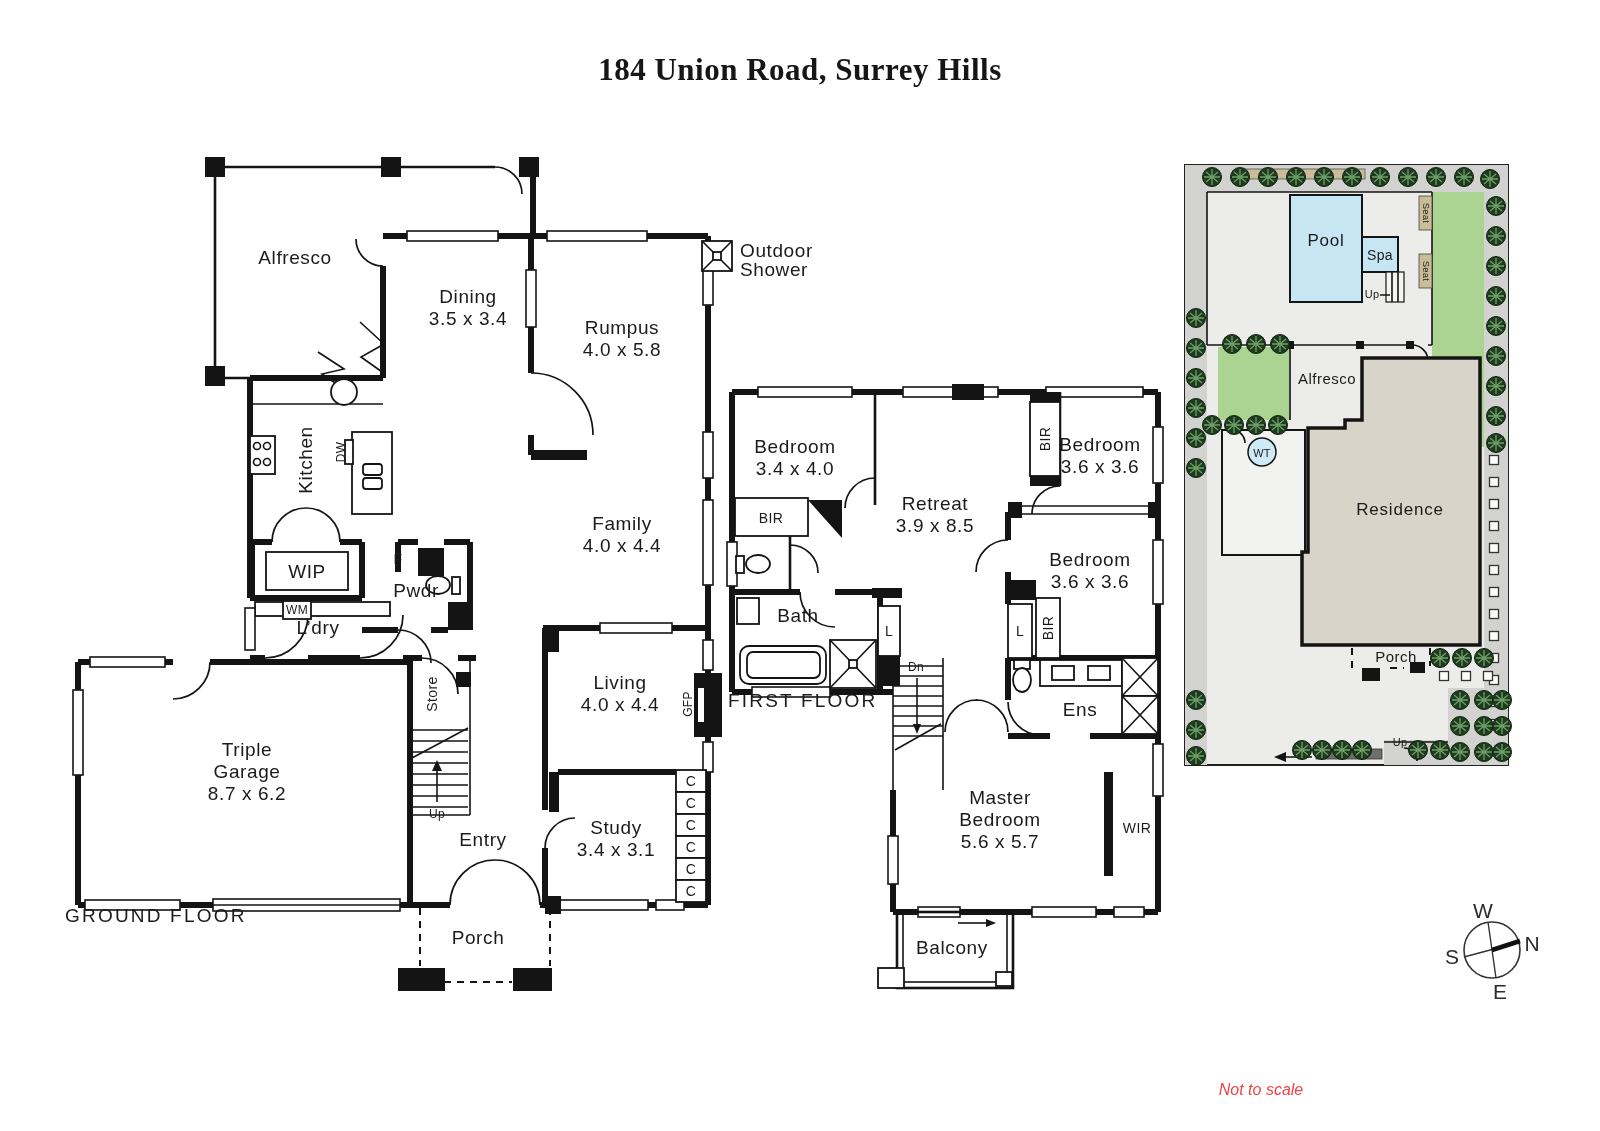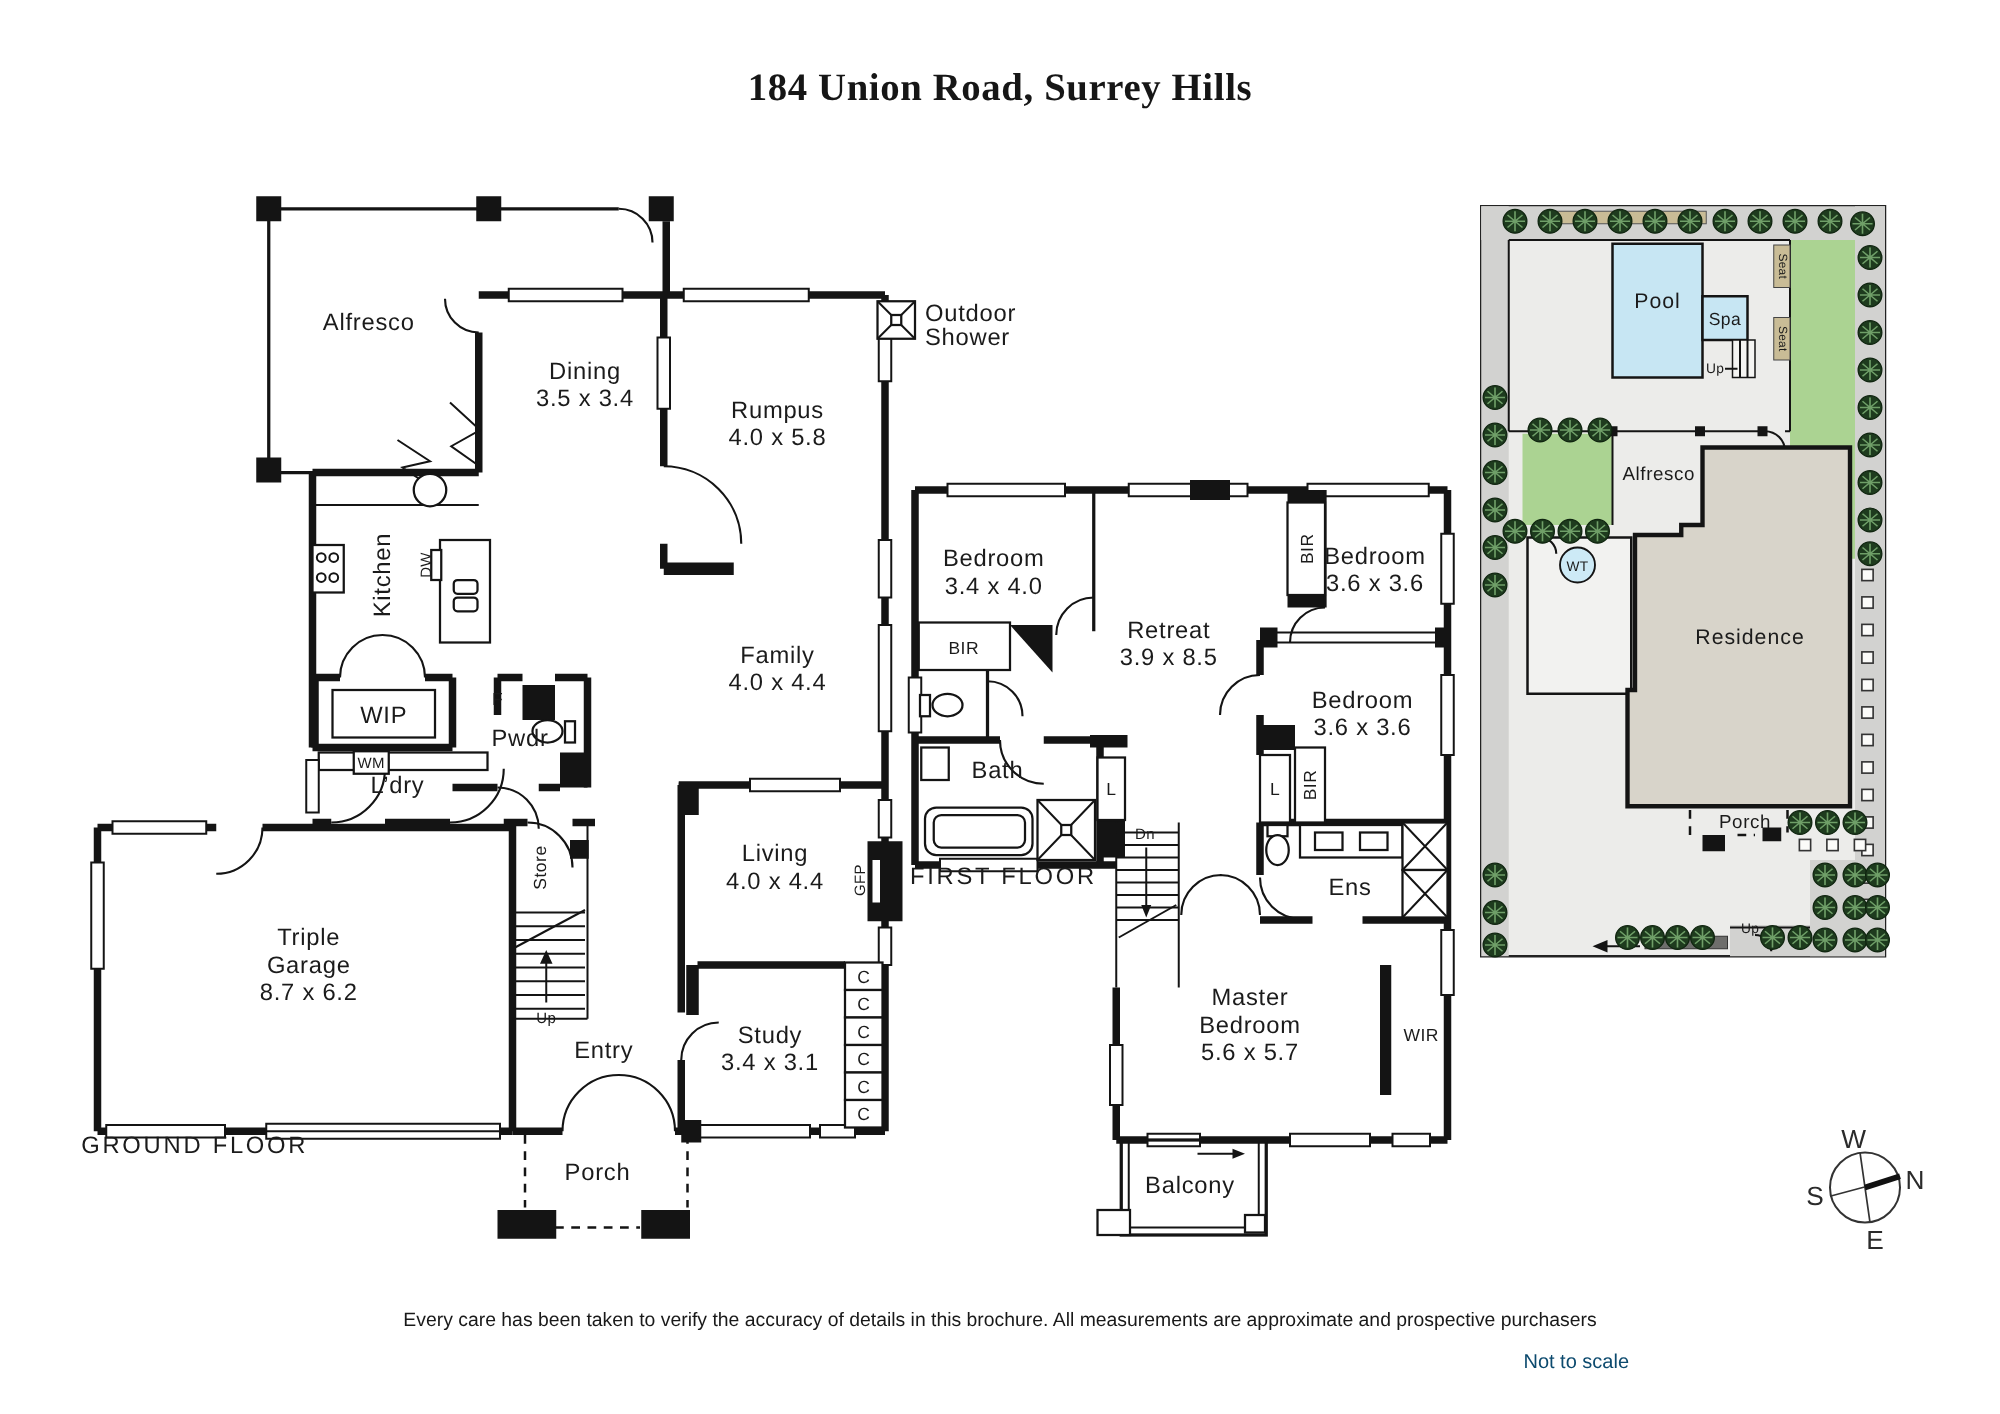--- a/index.html
+++ b/index.html
@@ -24,21 +24,21 @@
   .t-floor{font-size:19px;letter-spacing:2.2px;}
   .t-site{font-size:15px;letter-spacing:.5px;}
   .t-site-lg{font-size:17px;letter-spacing:.8px;}
   .t-site-xs{font-size:11px;letter-spacing:.2px;}
   .t-seat{font-size:9.5px;letter-spacing:.2px;}
   .t-compass{font-size:21px;fill:#2b2b2b;letter-spacing:0;}
   .ta-s{text-anchor:start;}
   .footer-line{position:absolute;left:0;width:1600px;margin:0;text-align:center;
     font-size:15.5px;color:#191919;}
   .not-to-scale{position:absolute;top:1081px;left:1186px;width:150px;margin:0;text-align:center;
-    font-size:16px;color:#0c4a6e;}
+    font-size:16px;color:#ef4444;font-style:italic;}
 </style>
 </head>
 <body>
 
 <div class="canvas">
   <h1 class="page-title">184 Union Road, Surrey Hills</h1>
 
   <svg class="plan-svg" width="1600" height="1131" viewBox="0 0 1600 1131">
     <defs>
       <g id="tree">
@@ -461,15 +461,14 @@
       <circle cx="1492" cy="950" r="28" fill="none" stroke="#333" stroke-width="1.6"></circle>
       <path d="M1488,922 L1496,978 M1464,957 L1520,942" stroke="#333" stroke-width="1.4" fill="none"></path>
       <path d="M1492,950 L1520,941" stroke="#111" stroke-width="4.5" fill="none"></path>
       <text class="t-compass" x="1483" y="918">W</text>
       <text class="t-compass" x="1532" y="951">N</text>
       <text class="t-compass" x="1452" y="964">S</text>
       <text class="t-compass" x="1500" y="999">E</text>
     </g>
   </svg>
 
-  <p class="footer-line" style="top:1048px;">Every care has been taken to verify the accuracy of details in this brochure.  All measurements are approximate and prospective purchasers</p>
   <p class="not-to-scale">Not to scale</p>
 </div>
 
 </body></html>

